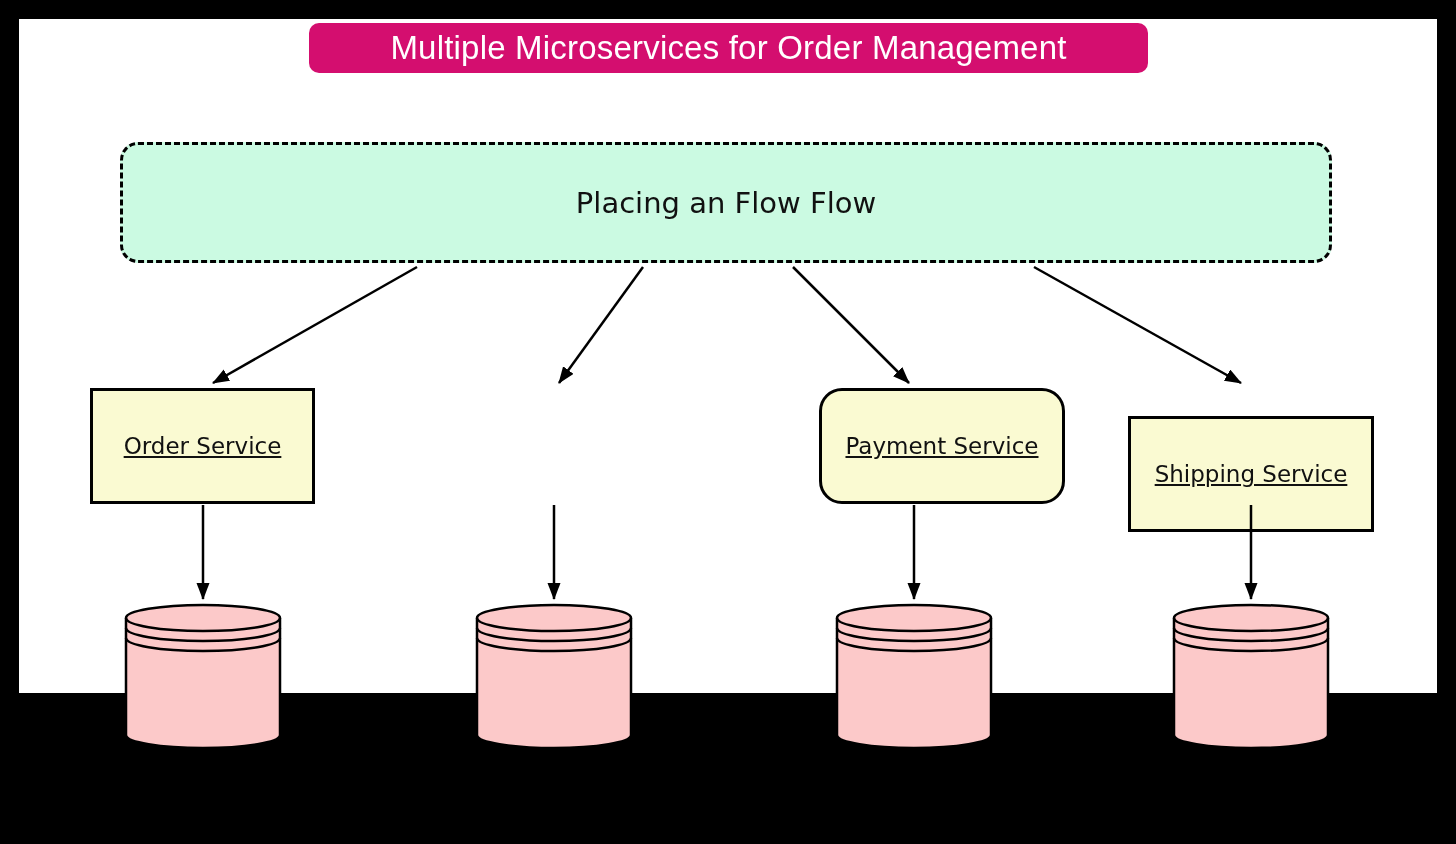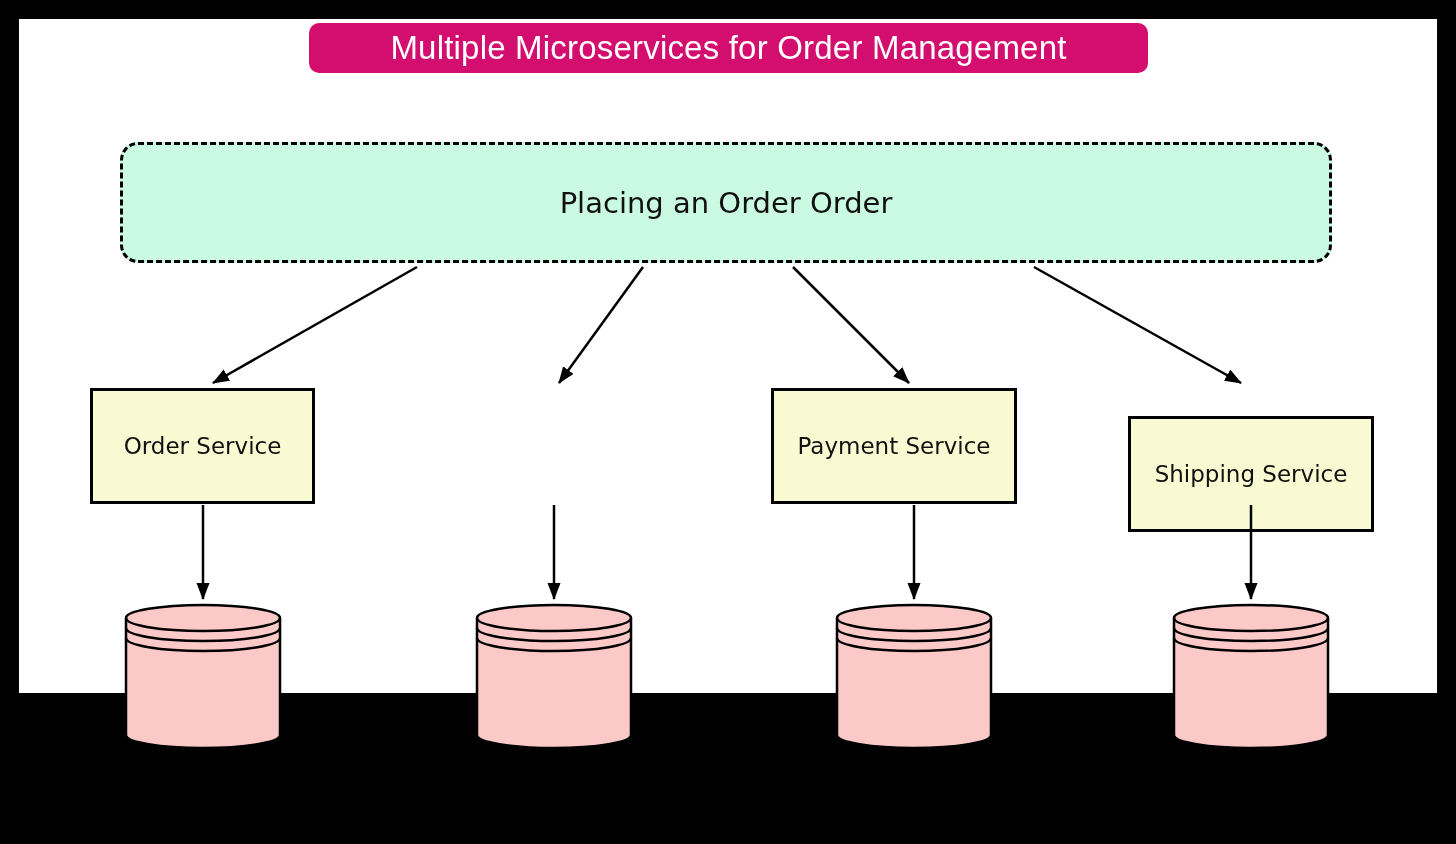--- a/index.html
+++ b/index.html
@@ -34,42 +34,42 @@
     border:3px dashed var(--stroke);border-radius:18px;
     display:flex;align-items:center;justify-content:center;
   }
   .flow-text{font-size:29px;color:#111;}
   .service-box{
     position:absolute;top:369px;height:116px;
     background:var(--service-bg);
     border:3px solid var(--stroke);
     display:flex;align-items:center;justify-content:center;
   }
-  .service-text{font-size:23px;color:#111;white-space:nowrap;}
+  .service-text{font-size:23px;color:#111;white-space:nowrap;text-decoration:underline;}
   .sb-0{left:71px;width:225px;}
   .sb-1{left:411px;width:247px;}
-  .sb-2{left:752px;width:246px;}
+  .sb-2{left:800px;width:246px;border-radius:23px;}
   .sb-3{left:1109px;width:246px;margin-top:28px;}
   svg.overlay{position:absolute;inset:0;width:1418px;height:806px;pointer-events:none;}
   .edge{stroke:var(--stroke);stroke-width:2.5;fill:none;}
   .db-body{fill:var(--db-fill);stroke:var(--stroke);stroke-width:2.5;}
   .db-arc{fill:none;stroke:var(--stroke);stroke-width:2.5;}
 </style>
 </head>
 <body>
 
 <div class="frame">
   <div class="canvas">
 
     <div class="banner">
       <span class="banner-text">Multiple Microservices for Order Management</span>
     </div>
 
     <div class="flow-box">
-      <span class="flow-text">Placing an Order Order</span>
+      <span class="flow-text">Placing an Flow Flow</span>
     </div>
 
     <div class="service-box sb-0">
       <span class="service-text">Order Service</span>
     </div>
     <div class="service-box sb-2">
       <span class="service-text">Payment Service</span>
     </div>
     <div class="service-box sb-3">
       <span class="service-text">Shipping Service</span>

